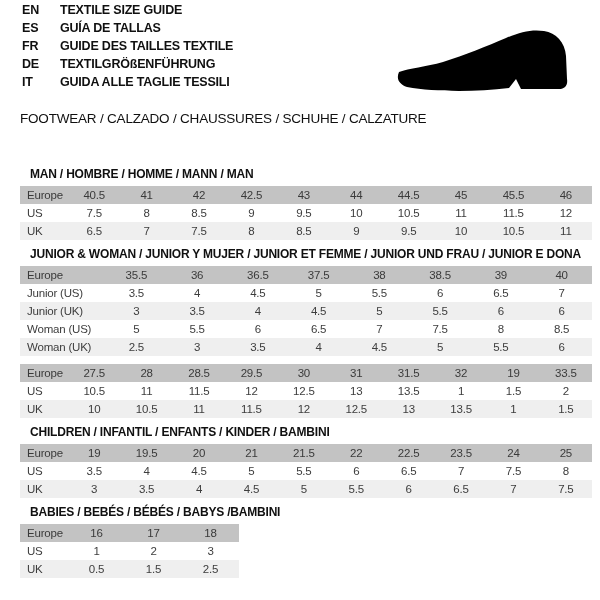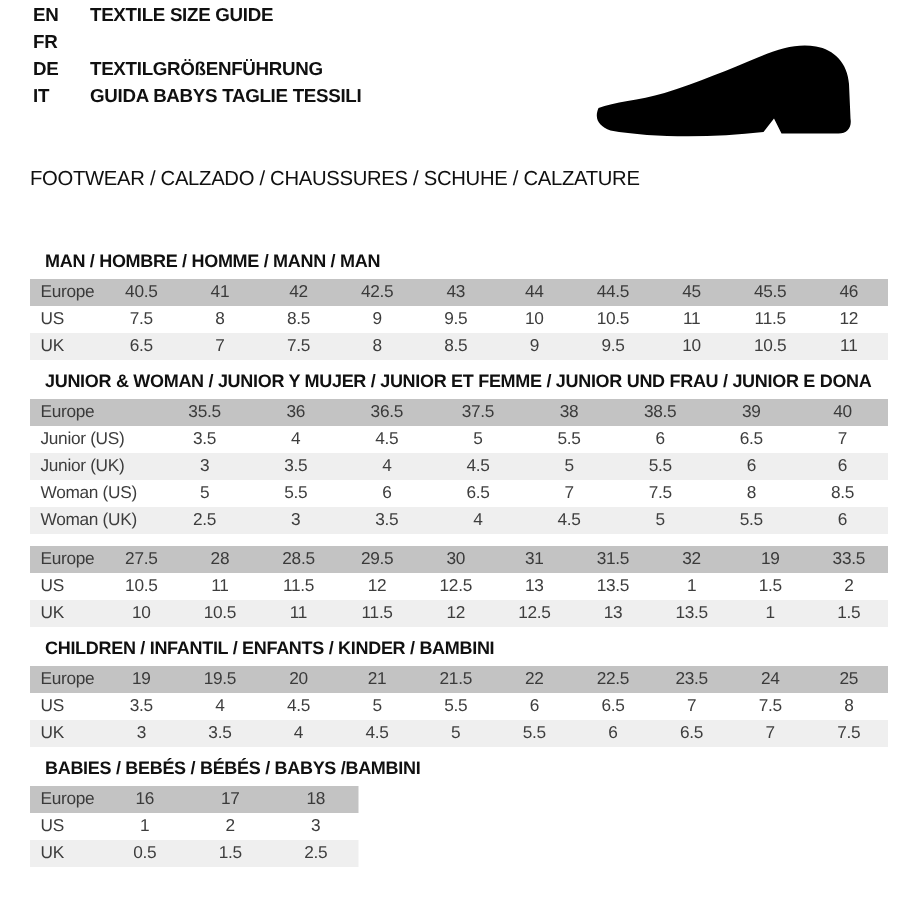--- a/index.html
+++ b/index.html
@@ -56,29 +56,34 @@
 
 <div class="page">
 
   <header>
     <div class="langs" id="langs">
         <div class="lang-row">
           <span class="lang-code">EN</span>
           <span>TEXTILE SIZE GUIDE</span>
         </div>
         <div class="lang-row">
+          <span class="lang-code">ES</span>
+          <span>GUÍA DE TALLAS</span>
+        </div>
+        <div class="lang-row">
           <span class="lang-code">FR</span>
+          <span>GUIDE DES TAILLES TEXTILE</span>
         </div>
         <div class="lang-row">
           <span class="lang-code">DE</span>
           <span>TEXTILGRÖßENFÜHRUNG</span>
         </div>
         <div class="lang-row">
           <span class="lang-code">IT</span>
-          <span>GUIDA BABYS TAGLIE TESSILI</span>
+          <span>GUIDA ALLE TAGLIE TESSILI</span>
         </div>
       </div>
 
     <svg class="shoe" width="180" height="74" viewBox="0 0 180 74" aria-hidden="true">
       <path fill="currentColor" d="
         M 6,50
         C 3,57 6,62 14,65
         C 42,70 82,70 116,66
         L 123,57
         L 128,67

